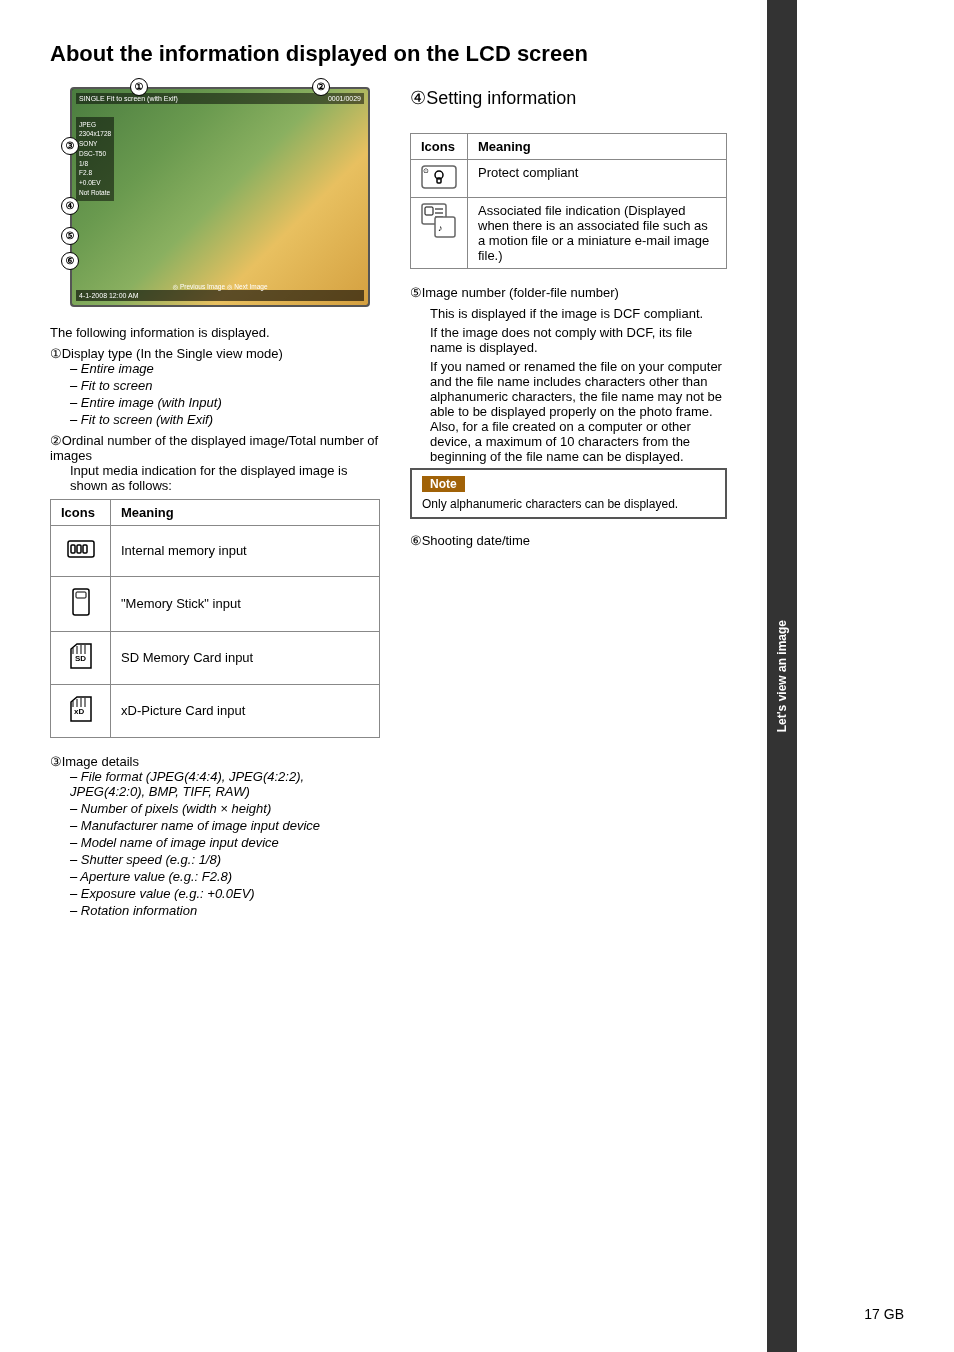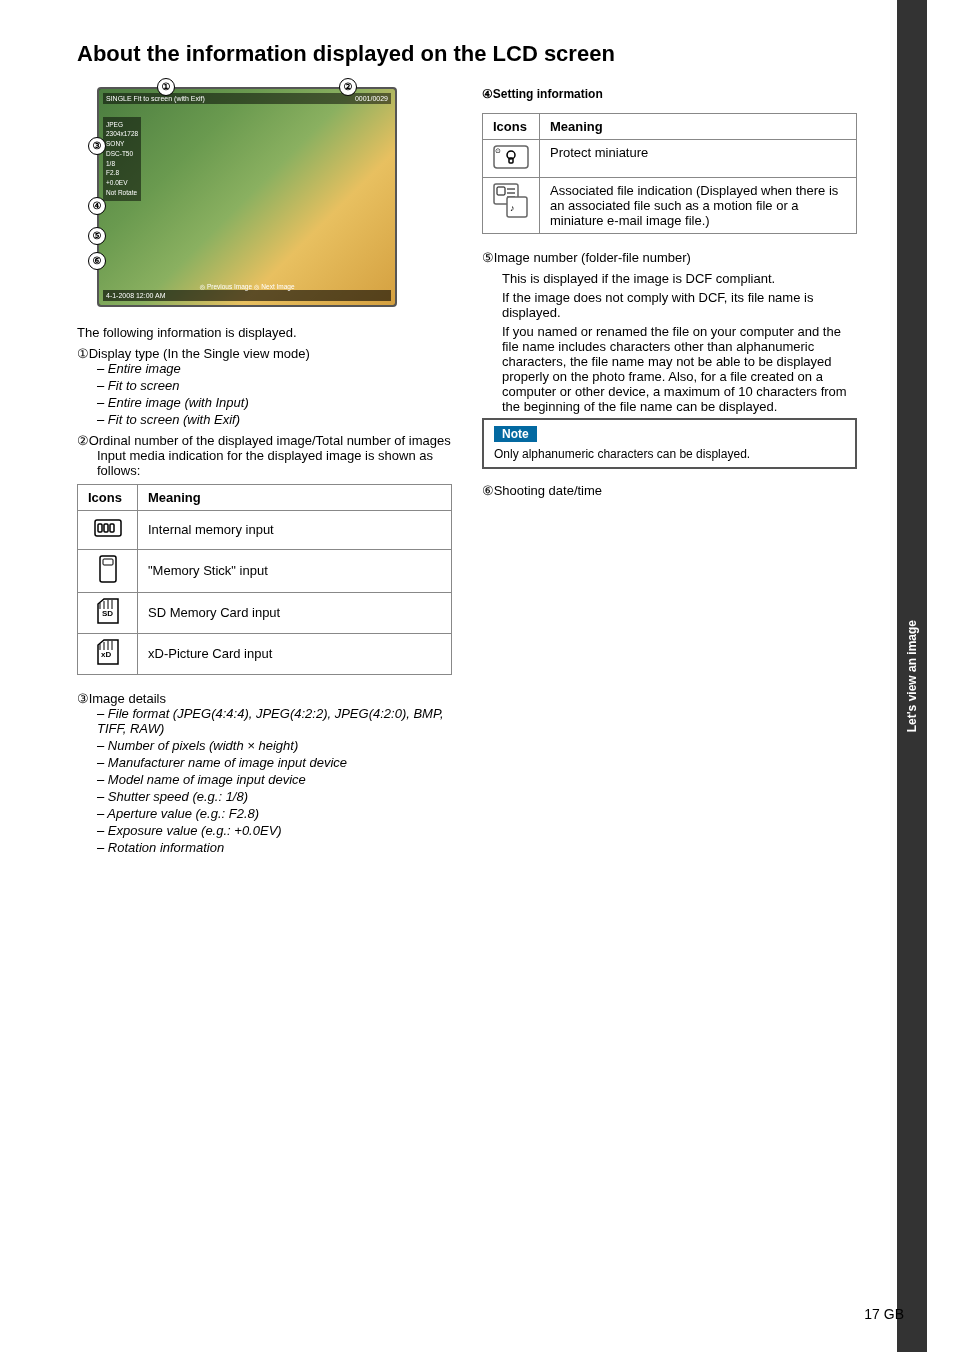--- a/index.html
+++ b/index.html
@@ -9,24 +9,23 @@
       background: #fff;
       color: #000;
       width: 954px;
       min-height: 1352px;
       position: relative;
       overflow: hidden;
     }
 
     .page-container {
       display: flex;
-      width: 954px;
+      width: 797px;
       min-height: 1352px;
       position: relative;
-      justify-content: center;
     }
 
     .main-content {
       flex: 1;
       padding: 40px 40px 40px 50px;
       max-width: 870px;
     }
 
     .sidebar-tab {
       width: 30px;
@@ -193,36 +192,35 @@
 
     .icons-table th {
       background: #fff;
       padding: 5px 10px;
       text-align: left;
       font-weight: bold;
       border: 1px solid #888;
     }
 
     .icons-table td {
-      padding: 5px 10px;
+      padding: 11px 10px;
       border: 1px solid #888;
       vertical-align: middle;
     }
 
     .icons-table .icon-cell {
       text-align: center;
       width: 60px;
       font-size: 16px;
     }
 
     
     .setting-header {
-      font-size: 12px;
-      margin-bottom: 12px;
-      font-weight: bold;
+      font-size: 18px;
+      margin-bottom: 24px;
     }
 
     .setting-table {
       width: 100%;
       border-collapse: collapse;
       margin-bottom: 16px;
       font-size: 13px;
     }
 
     .setting-table th {
@@ -246,21 +244,21 @@
 
     .note-box {
       border: 2px solid #555;
       padding: 6px 10px;
       margin-bottom: 14px;
       font-size: 12px;
     }
 
     .note-label {
       font-weight: bold;
-      background: #0369a1;
+      background: #a16207;
       color: #fff;
       padding: 1px 8px;
       display: inline-block;
       margin-bottom: 5px;
       font-size: 12px;
     }
 
     .page-number {
       position: absolute;
       bottom: 30px;
@@ -435,21 +433,21 @@
                 
                 <svg width="36" height="24" viewBox="0 0 36 24">
                   <rect x="1" y="1" width="34" height="22" rx="3" fill="none" stroke="#666" stroke-width="1.5"></rect>
 
                   <circle cx="18" cy="10" r="4" fill="none" stroke="#000" stroke-width="1.5"></circle>
                   <rect x="16" y="13" width="4" height="5" rx="1" fill="none" stroke="#000" stroke-width="1.5"></rect>
 
                   <text x="2" y="8" font-size="7" fill="#000">⊙</text>
                 </svg>
               </td>
-              <td>Protect miniature</td>
+              <td>Protect compliant</td>
             </tr>
             <tr>
               <td class="icon-cell">
                 
                 <svg width="36" height="36" viewBox="0 0 36 36">
                   <rect x="1" y="1" width="24" height="20" rx="2" fill="none" stroke="#666" stroke-width="1.5"></rect>
 
                   <rect x="4" y="4" width="8" height="8" rx="1" fill="none" stroke="#000" stroke-width="1"></rect>
                   <line x1="14" y1="6" x2="22" y2="6" stroke="#000" stroke-width="1"></line>
                   <line x1="14" y1="10" x2="22" y2="10" stroke="#000" stroke-width="1"></line>

